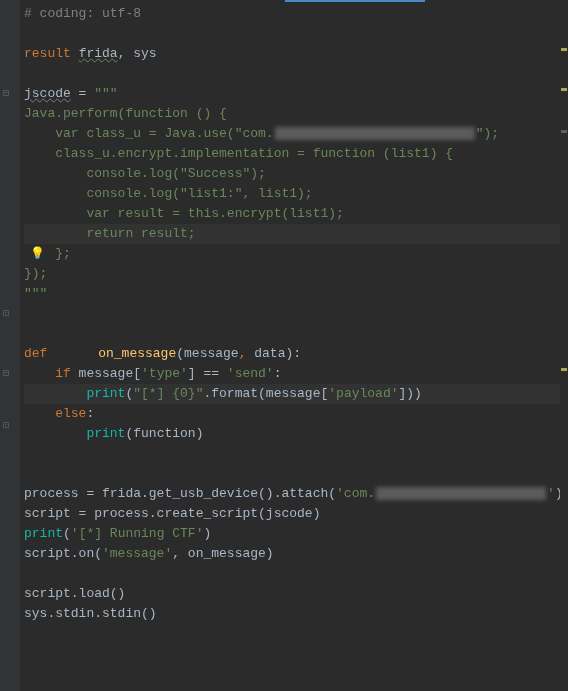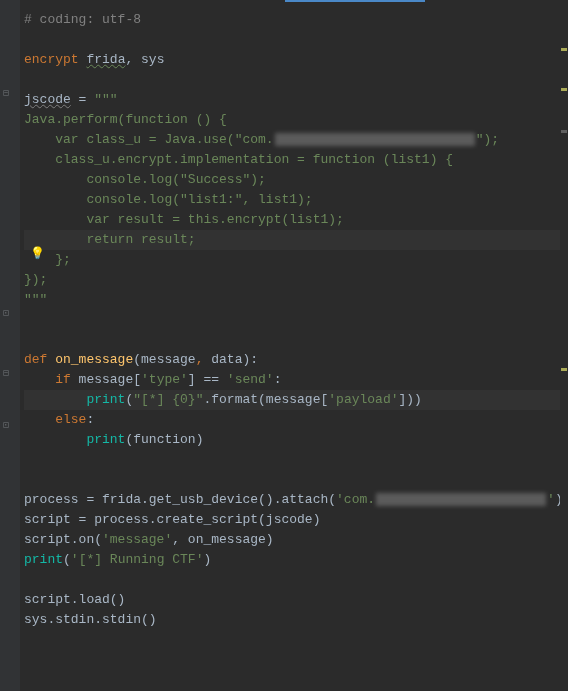--- a/index.html
+++ b/index.html
@@ -41,34 +41,34 @@
     .bulb {
       position: absolute;
       left: 30px;
       top: 244px;
       color: #f0a732;
       font-size: 12px;
       z-index: 10;
     }
     .code-area {
       flex: 1;
-      padding: 10px 0 0 4px;
+      padding: 4px 0 0 4px;
       position: relative;
     }
     .line {
       height: 20px;
       white-space: pre;
     }
     .line.highlight {
       background: #323232;
     }
     .comment { color: #808080; }
     .keyword { color: #cc7832; }
     .string { color: #6a8759; }
-    .function-def { color: #ffc66d; }
+    .function-def { color: #ffc66d; margin-left: 43px; }
     .param { color: #a9b7c6; }
     .builtin { color: #14b8a6; }
     .underline-warn { text-decoration: underline wavy #808080; text-decoration-thickness: 1px; }
     .underline-typo { text-decoration: underline wavy #6a8759; text-decoration-thickness: 1px; }
     .redacted {
       display: inline-block;
       vertical-align: middle;
       height: 13px;
       background: #707070;
       filter: blur(2px);
@@ -101,21 +101,21 @@
 <div class="gutter">
   <span class="gutter-icon" style="top:84px;">⊟</span>
   <span class="gutter-icon" style="top:304px;">⊡</span>
   <span class="gutter-icon" style="top:364px;">⊟</span>
   <span class="gutter-icon" style="top:416px;">⊡</span>
 </div>
 
 <div class="code-area">
   <div class="line"><span class="comment"># coding: utf-8</span></div>
   <div class="line"></div>
-  <div class="line"><span class="keyword">encrypt</span><span class="normal"> </span><span class="normal underline-typo">frida</span><span class="punct">,</span><span class="normal"> sys</span></div>
+  <div class="line"><span class="keyword">result</span><span class="normal"> </span><span class="normal underline-typo">frida</span><span class="punct">,</span><span class="normal"> sys</span></div>
   <div class="line"></div>
   <div class="line"><span class="normal underline-warn">jscode</span><span class="normal"> = </span><span class="string">"""</span></div>
   <div class="line"><span class="string">Java.perform(function () {</span></div>
   <div class="line"><span class="string">    var class_u = Java.use("com.</span><span class="redacted" style="width:200px;"></span><span class="string">");</span></div>
   <div class="line"><span class="string">    class_u.encrypt.implementation = function (list1) {</span></div>
   <div class="line"><span class="string">        console.log("Success");</span></div>
   <div class="line"><span class="string">        console.log("list1:", list1);</span></div>
   <div class="line"><span class="string">        var result = this.encrypt(list1);</span></div>
   <div class="line highlight"><span class="string">        return result;</span></div>
   <div class="line"><span class="string">    };</span></div>
@@ -125,22 +125,22 @@
   <div class="line"></div>
   <div class="line"><span class="keyword">def</span><span class="function-def"> on_message</span><span class="punct">(</span><span class="param">message</span><span class="keyword">,</span><span class="param"> data</span><span class="punct">):</span></div>
   <div class="line"><span class="keyword">    if</span><span class="normal"> message[</span><span class="string">'type'</span><span class="normal">] == </span><span class="string">'send'</span><span class="punct">:</span></div>
   <div class="line highlight"><span class="builtin">        print</span><span class="punct">(</span><span class="string">"[*] {0}"</span><span class="normal">.format(message[</span><span class="string">'payload'</span><span class="punct">]))</span></div>
   <div class="line"><span class="keyword">    else</span><span class="punct">:</span></div>
   <div class="line"><span class="builtin">        print</span><span class="normal">(function)</span></div>
   <div class="line"></div>
   <div class="line"></div>
   <div class="line"><span class="normal">process = frida.get_usb_device().attach(</span><span class="string">'com.</span><span class="redacted" style="width:170px;"></span><span class="string">'</span><span class="punct">)</span></div>
   <div class="line"><span class="normal">script = process.create_script(jscode)</span></div>
+  <div class="line"><span class="builtin">print</span><span class="punct">(</span><span class="string">'[*] Running CTF'</span><span class="punct">)</span></div>
   <div class="line"><span class="normal">script.on(</span><span class="string">'message'</span><span class="normal">, on_message)</span></div>
-  <div class="line"><span class="builtin">print</span><span class="punct">(</span><span class="string">'[*] Running CTF'</span><span class="punct">)</span></div>
   <div class="line"></div>
   <div class="line"><span class="normal">script.load()</span></div>
   <div class="line"><span class="normal">sys.stdin.stdin()</span></div>
 
   <div class="minimap">
     <div class="minimap-mark" style="top:48px;background:#a9a957;"></div>
     <div class="minimap-mark" style="top:88px;background:#a9a957;"></div>
     <div class="minimap-mark" style="top:130px;background:#606060;"></div>
     <div class="minimap-mark" style="top:368px;background:#a9a957;"></div>
   </div>

